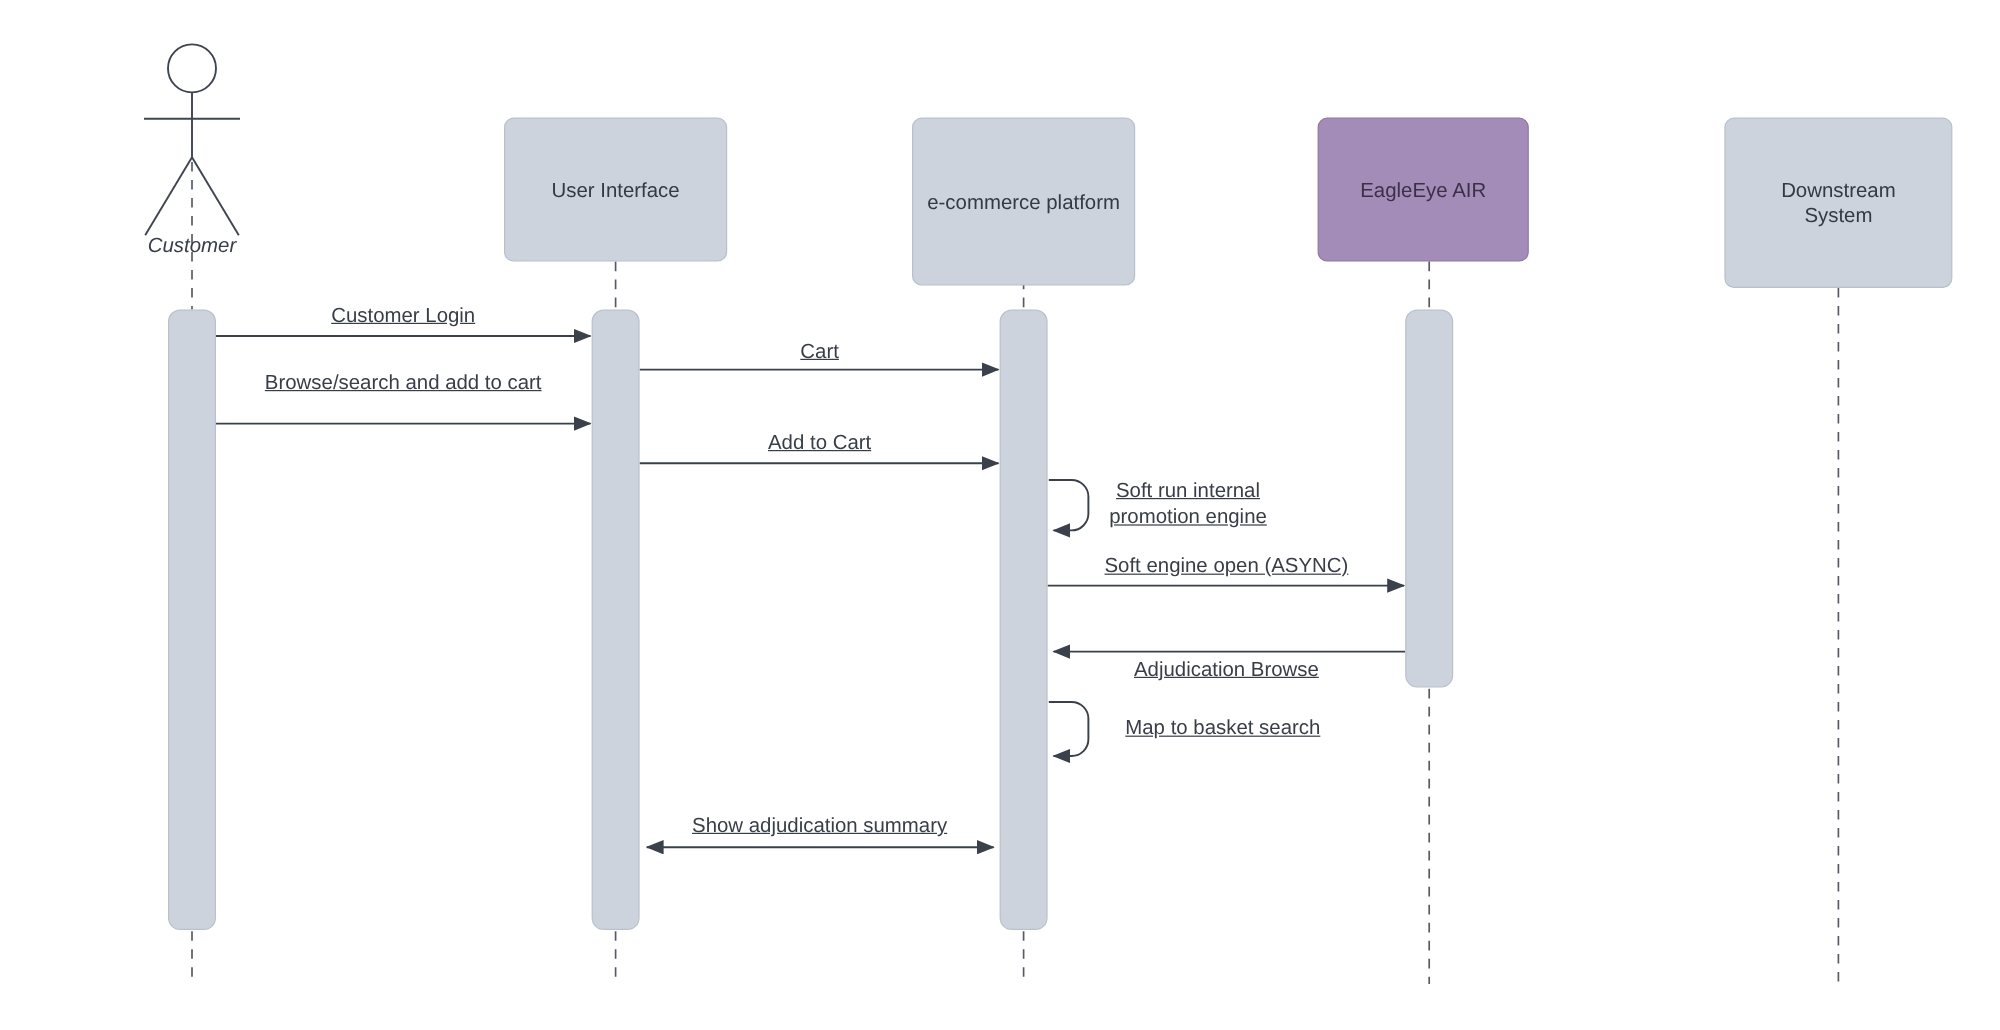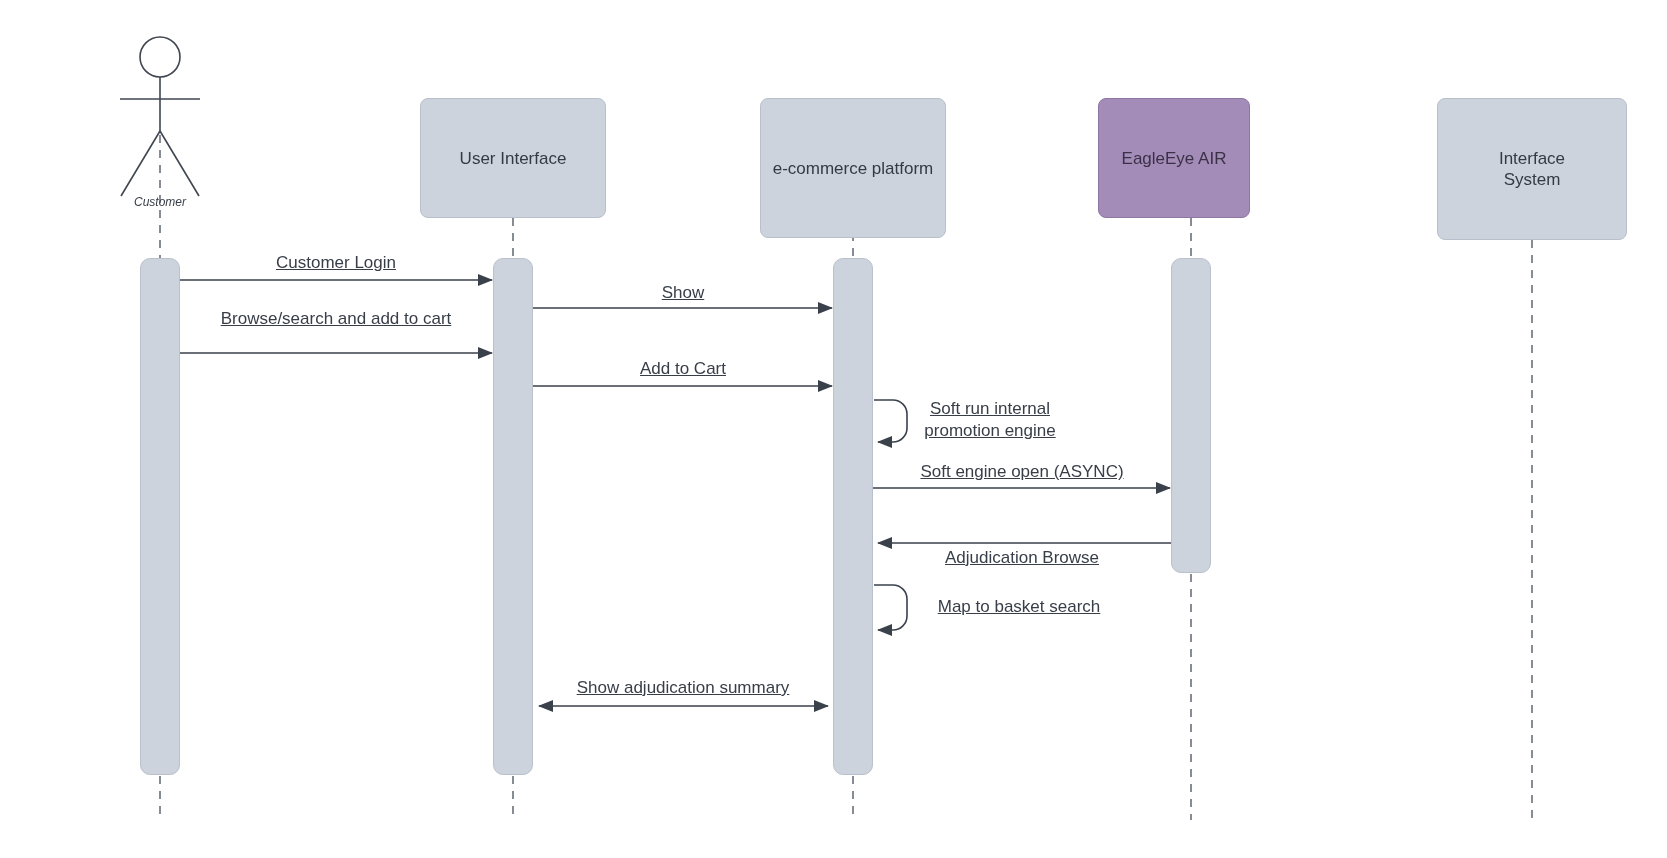--- a/index.html
+++ b/index.html
@@ -60,21 +60,21 @@
     text-decoration:underline;
   }
   .mlabel.wrap{
     white-space:normal;
     width:160px;
     text-align:center;
   }
   .actor-label{
     position:absolute;
     transform:translateX(-50%);
-    font-size:12px;
+    font-size:17px;
     font-style:italic;
     color:#383E48;
     white-space:nowrap;
     z-index:4;
   }
 </style>
 </head>
 <body>
 
 <div class="canvas">
@@ -133,31 +133,31 @@
   <div class="activation" style="left:493px; top:258px; height:517px"></div>
   <div class="activation" style="left:833px; top:258px; height:517px"></div>
   <div class="activation" style="left:1171px; top:258px; height:315px"></div>
 
   <div class="pbox" style="left:420px; top:98px; width:186px; height:120px">
     <span class="plabel">User Interface</span>
   </div>
   <div class="pbox" style="left:760px; top:98px; width:186px; height:140px">
     <span class="plabel">e-commerce platform</span>
   </div>
-  <div class="pbox purple" style="left:1098px; top:98px; width:152px; height:120px">
+  <div class="pbox purple" style="left:1098px; top:98px; width:176px; height:120px">
     <span class="plabel">EagleEye AIR</span>
   </div>
   <div class="pbox" style="left:1437px; top:98px; width:190px; height:142px">
-    <span class="plabel wrap">Interface System</span>
+    <span class="plabel wrap">Downstream System</span>
   </div>
 
   <div class="actor-label" style="left:160px; top:195px">Customer</div>
 
   <div class="mlabel" style="left:336px; top:252px">Customer Login</div>
-  <div class="mlabel" style="left:683px; top:282px">Show</div>
+  <div class="mlabel" style="left:683px; top:282px">Cart</div>
   <div class="mlabel" style="left:336px; top:308px">Browse/search and add to cart</div>
   <div class="mlabel" style="left:683px; top:358px">Add to Cart</div>
   <div class="mlabel wrap" style="left:990px; top:398px">Soft run internal promotion engine</div>
   <div class="mlabel" style="left:1022px; top:461px">Soft engine open (ASYNC)</div>
   <div class="mlabel" style="left:1022px; top:547px">Adjudication Browse</div>
   <div class="mlabel" style="left:1019px; top:596px">Map to basket search</div>
   <div class="mlabel" style="left:683px; top:677px">Show adjudication summary</div>
 
 </div>
 

